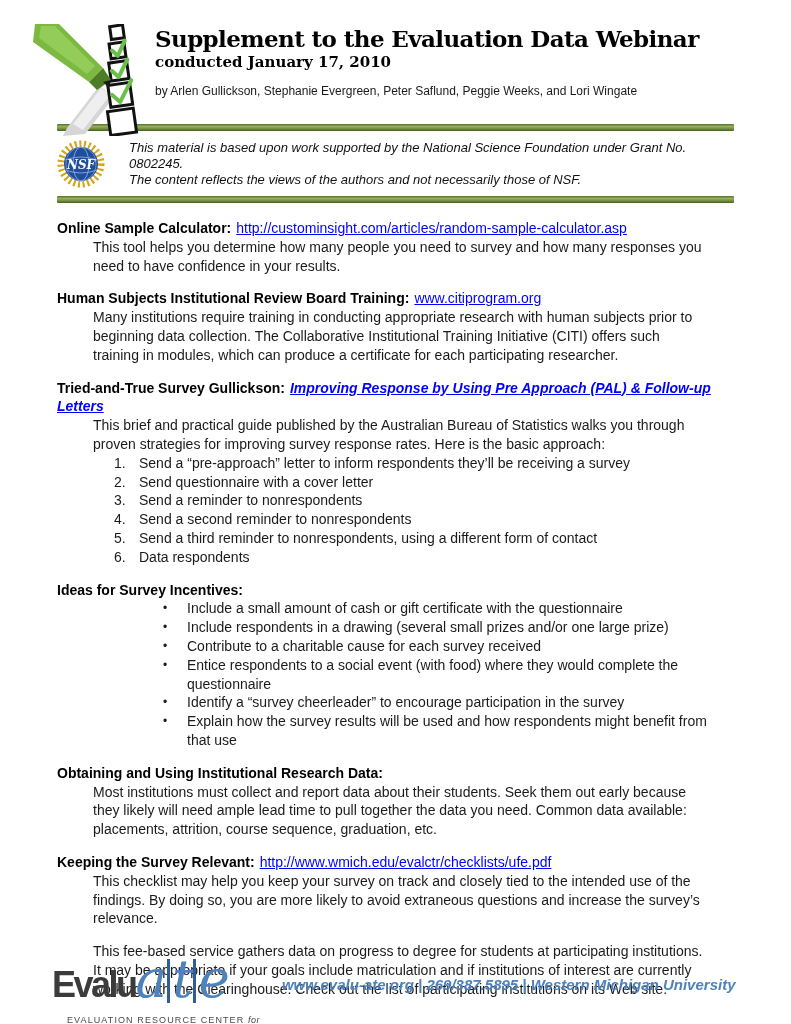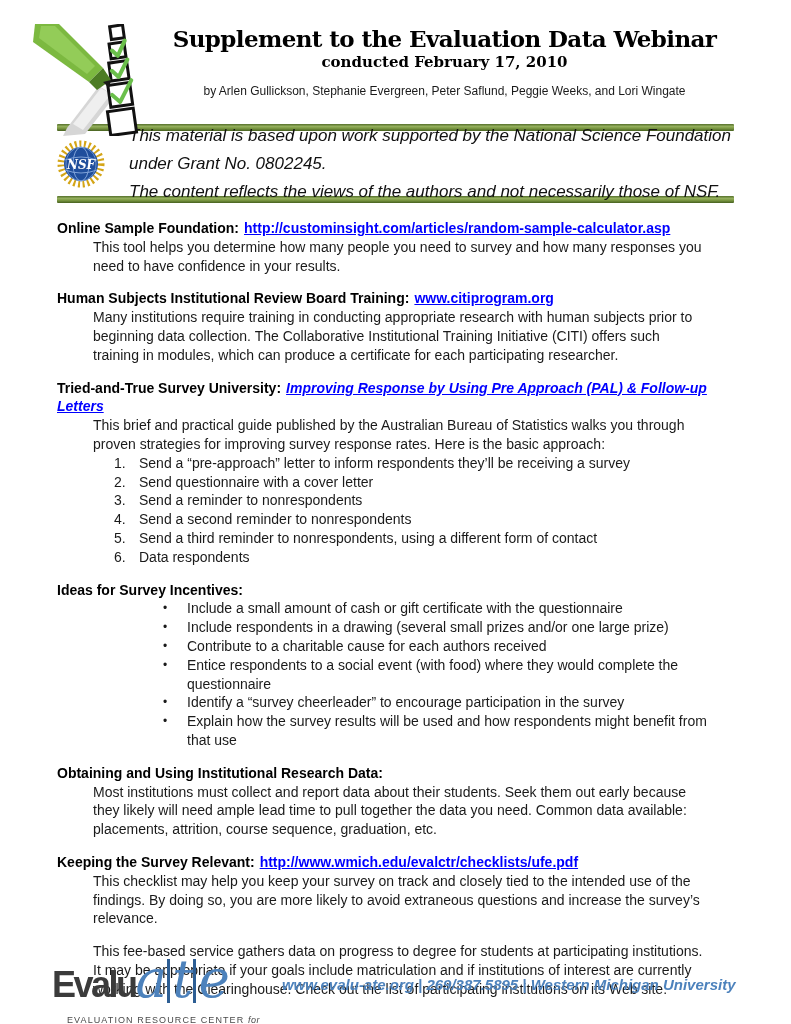--- a/index.html
+++ b/index.html
@@ -10,21 +10,21 @@
     overflow: hidden;
     font-family: "Liberation Sans", sans-serif;
     color: #1a1a1a;
     -webkit-font-smoothing: antialiased;
   }
   .page { position: relative; width: 791px; height: 1024px; box-sizing: border-box; padding: 0 57px; }
 
   
   .header { position: relative; margin-top: 26px; height: 96px; }
   .header-logo { position: absolute; left: -24px; top: -2px; width: 130px; height: 112px; }
-  .header-text { margin-left: 98px; text-align: center; }
+  .header-text { margin-left: 98px; }
   .doc-title {
     font-family: "DejaVu Serif", serif;
     font-weight: 900; font-size: 23px; line-height: 26px;
     letter-spacing: -0.6px; color: #000; margin: 0; white-space: nowrap;
   }
   .doc-subtitle {
     font-family: "DejaVu Serif", serif;
     font-weight: 900; font-size: 15px; line-height: 20px;
     color: #000; margin: 0;
   }
@@ -35,27 +35,27 @@
     height: 7px; width: 677px;
     background: linear-gradient(to bottom, #55702b 0%, #93ae5c 35%, #7d9a44 60%, #46601f 100%);
     border-radius: 1px;
   }
   .bar1 { margin-top: 2px; }
   .bar2 { margin-top: 6px; }
 
   
   .nsf-row { display: flex; align-items: center; gap: 24px; margin: 7px 0 0 0; height: 52px; }
   .nsf-logo { width: 48px; height: 48px; flex: 0 0 auto; }
-  .nsf-text { font-style: italic; font-size: 17px; line-height: 28px; color: #111; }
+  .nsf-text { font-style: italic; font-size: 13px; line-height: 16px; color: #111; }
 
   
   .main { margin-top: 16px; }
   .section { margin-bottom: 14px; font-size: 14px; line-height: 18.8px; }
   .heading-line { font-weight: bold; color: #000; }
-  .link { color: #0000FF; text-decoration: underline; font-weight: bold; margin-left: 5px; }
+  .link { color: #0000FF; text-decoration: underline; font-weight: normal; margin-left: 5px; }
   .link.italic { font-style: italic; font-weight: bold; }
   .section .body { margin: 0 0 0 36px; max-width: 612px; }
   .list { margin: 0; }
   .li { position: relative; }
   .li.ol { padding-left: 82px; }
   .li.ol .marker { position: absolute; left: 57px; }
   .li.ul { padding-left: 130px; }
   .li.ul .marker { position: absolute; left: 106px; font-size: 12px; }
 
   
@@ -109,21 +109,21 @@
         <path d="M77,70 L84,78 L98,58"></path>
       </g>
 
       <path d="M2,0 L26,0 L70,44 L56,58 L0,18 Z" fill="#7cb940"></path>
       <path d="M8,2 L22,2 L62,42 L54,50 L6,14 Z" fill="#93cc58"></path>
       <path d="M56,58 L70,44 L78,56 L64,66 Z" fill="#4c7c24"></path>
       <path d="M70,58 L78,56 L76,64 Z" fill="#1a1a1a"></path>
     </svg>
     <div class="header-text">
       <h1 class="doc-title">Supplement to the Evaluation Data Webinar</h1>
-      <div class="doc-subtitle">conducted February 17, 2010</div>
+      <div class="doc-subtitle">conducted January 17, 2010</div>
       <div class="doc-byline">by Arlen Gullickson, Stephanie Evergreen, Peter Saflund, Peggie Weeks, and Lori Wingate</div>
     </div>
   </div>
 
   <div class="green-bar bar1"></div>
 
   <div class="nsf-row">
     <svg class="nsf-logo" viewBox="0 0 48 48" xmlns="http://www.w3.org/2000/svg">
       <circle cx="24" cy="24" r="20" fill="none" stroke="#d4a517" stroke-width="7" stroke-dasharray="2 2.6"></circle>
       <circle cx="24" cy="24" r="17" fill="#1f4e9c"></circle>
@@ -137,58 +137,58 @@
       <div>This material is based upon work supported by the National Science Foundation under Grant No. 0802245.</div>
       <div>The content reflects the views of the authors and not necessarily those of NSF.</div>
     </div>
   </div>
 
   <div class="green-bar bar2"></div>
 
   <div class="main">
     <div class="section">
       <div class="heading-line">
-        <span>Online Sample Foundation:</span><a class="link" href="#">http://custominsight.com/articles/random-sample-calculator.asp</a>
+        <span>Online Sample Calculator:</span><a class="link" href="#">http://custominsight.com/articles/random-sample-calculator.asp</a>
       </div>
       <p class="body">This tool helps you determine how many people you need to survey and how many responses you need to have confidence in your results.</p>
 
     </div>
 
     <div class="section">
       <div class="heading-line">
         <span>Human Subjects Institutional Review Board Training:</span><a class="link" href="#">www.citiprogram.org</a>
       </div>
       <p class="body">Many institutions require training in conducting appropriate research with human subjects prior to beginning data collection. The Collaborative Institutional Training Initiative (CITI) offers such training in modules, which can produce a certificate for each participating researcher.</p>
 
     </div>
 
     <div class="section">
       <div class="heading-line">
-        <span>Tried-and-True Survey University:</span><a class="link italic" href="#">Improving Response by Using Pre Approach (PAL) &amp; Follow-up Letters</a>
+        <span>Tried-and-True Survey Gullickson:</span><a class="link italic" href="#">Improving Response by Using Pre Approach (PAL) &amp; Follow-up Letters</a>
       </div>
       <p class="body">This brief and practical guide published by the Australian Bureau of Statistics walks you through proven strategies for improving survey response rates. Here is the basic approach:</p>
       <div class="list">
           <div class="li ol"><span class="marker">1.</span><span>Send a “pre-approach” letter to inform respondents they’ll be receiving a survey</span></div>
           <div class="li ol"><span class="marker">2.</span><span>Send questionnaire with a cover letter</span></div>
           <div class="li ol"><span class="marker">3.</span><span>Send a reminder to nonrespondents</span></div>
           <div class="li ol"><span class="marker">4.</span><span>Send a second reminder to nonrespondents</span></div>
           <div class="li ol"><span class="marker">5.</span><span>Send a third reminder to nonrespondents, using a different form of contact</span></div>
           <div class="li ol"><span class="marker">6.</span><span>Data respondents</span></div>
         </div>
     </div>
 
     <div class="section">
       <div class="heading-line">
         <span>Ideas for Survey Incentives:</span>
       </div>
 
       <div class="list">
           <div class="li ul"><span class="marker">•</span><span>Include a small amount of cash or gift certificate with the questionnaire</span></div>
           <div class="li ul"><span class="marker">•</span><span>Include respondents in a drawing (several small prizes and/or one large prize)</span></div>
-          <div class="li ul"><span class="marker">•</span><span>Contribute to a charitable cause for each authors received</span></div>
+          <div class="li ul"><span class="marker">•</span><span>Contribute to a charitable cause for each survey received</span></div>
           <div class="li ul"><span class="marker">•</span><span>Entice respondents to a social event (with food) where they would complete the questionnaire</span></div>
           <div class="li ul"><span class="marker">•</span><span>Identify a “survey cheerleader” to encourage participation in the survey</span></div>
           <div class="li ul"><span class="marker">•</span><span>Explain how the survey results will be used and how respondents might benefit from that use</span></div>
         </div>
     </div>
 
     <div class="section">
       <div class="heading-line">
         <span>Obtaining and Using Institutional Research Data:</span>
       </div>

